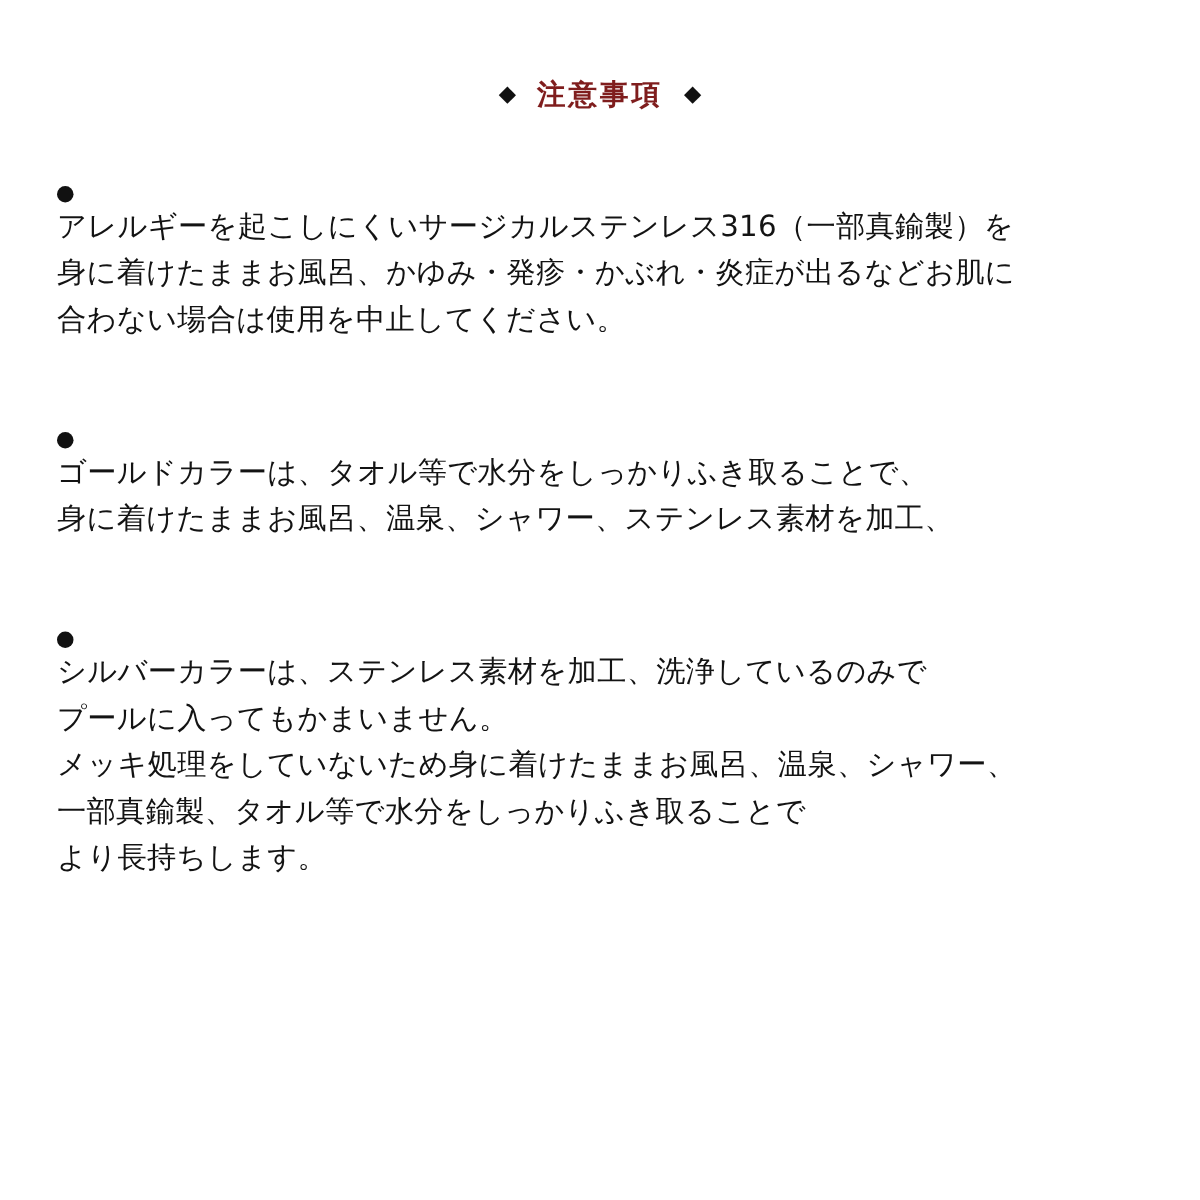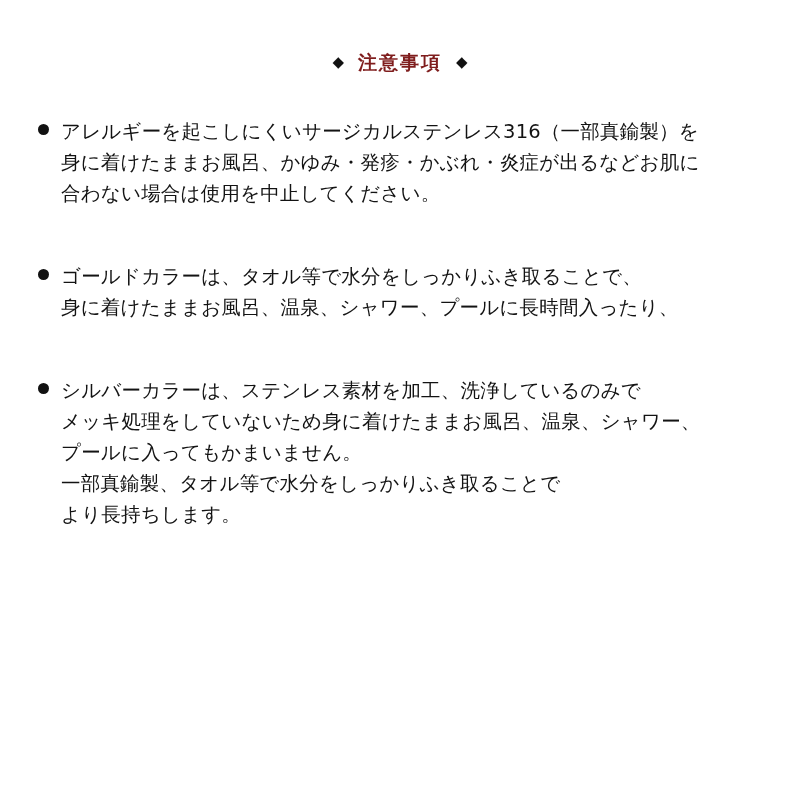--- a/index.html
+++ b/index.html
@@ -39,20 +39,21 @@
     font-size: 19px;
     font-weight: bold;
     letter-spacing: 2px;
     color: #7f1d1d;
   }
   .note-block {
     display: flex;
     align-items: flex-start;
     margin: 0 0 52px 0;
     padding-left: 4px;
+    flex-direction: column;
   }
   .note-block.last {
     margin-bottom: 16px;
   }
   .bullet {
     flex: 0 0 auto;
     width: 11px;
     height: 11px;
     border-radius: 50%;
     background: #111111;
@@ -87,28 +88,28 @@
       <div class="note-line">アレルギーを起こしにくいサージカルステンレス316（一部真鍮製）を</div>
       <div class="note-line">身に着けたままお風呂、かゆみ・発疹・かぶれ・炎症が出るなどお肌に</div>
       <div class="note-line">合わない場合は使用を中止してください。</div>
     </div>
   </div>
 
   <div class="note-block">
     <span class="bullet"></span>
     <div class="note-lines">
       <div class="note-line">ゴールドカラーは、タオル等で水分をしっかりふき取ることで、</div>
-      <div class="note-line">身に着けたままお風呂、温泉、シャワー、プールに長時間入ったり、</div>
+      <div class="note-line">身に着けたままお風呂、温泉、シャワー、ステンレス素材を加工、</div>
     </div>
   </div>
 
   <div class="note-block last">
     <span class="bullet"></span>
     <div class="note-lines">
       <div class="note-line">シルバーカラーは、ステンレス素材を加工、洗浄しているのみで</div>
+      <div class="note-line">プールに入ってもかまいません。</div>
       <div class="note-line">メッキ処理をしていないため身に着けたままお風呂、温泉、シャワー、</div>
-      <div class="note-line">プールに入ってもかまいません。</div>
       <div class="note-line">一部真鍮製、タオル等で水分をしっかりふき取ることで</div>
       <div class="note-line">より長持ちします。</div>
     </div>
   </div>
 
 </div>
 
 </body></html>

